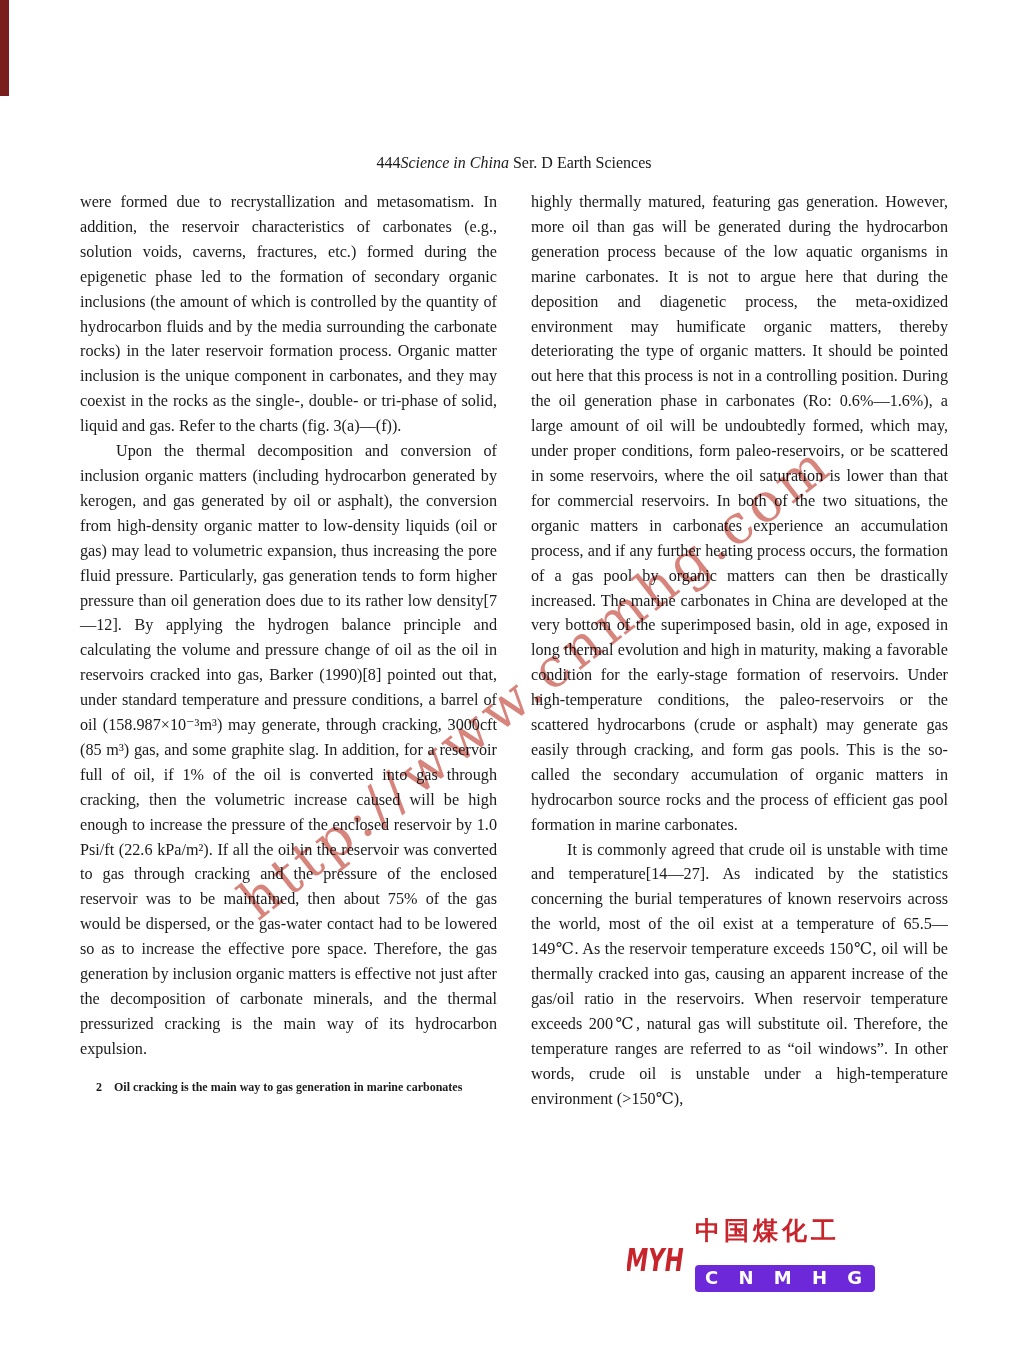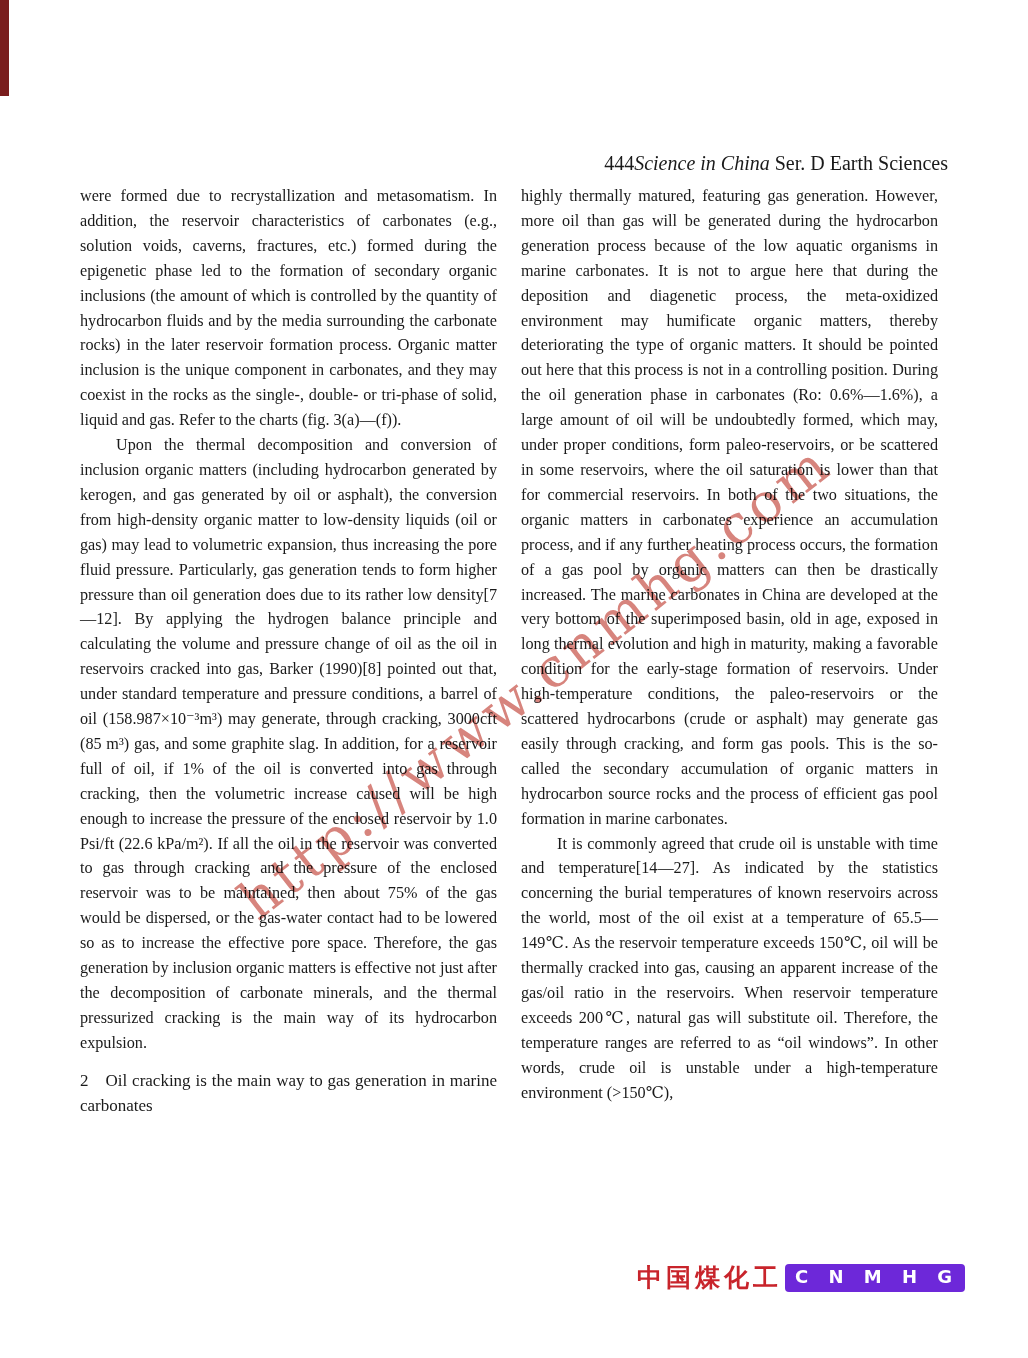--- a/index.html
+++ b/index.html
@@ -15,43 +15,43 @@
   .edge-artifact {
     position: absolute;
     left: 0; top: 0;
     width: 9px; height: 96px;
     background: #7a1d1d;
   }
   .header {
     position: absolute;
     top: 153px; left: 80px; right: 80px;
     display: flex;
-    justify-content: flex-end;
-    font-size: 20px;
+    justify-content: center;
+    font-size: 16px;
     line-height: 20px;
   }
   .columns {
     position: absolute;
-    top: 184px; left: 80px;
+    top: 190px; left: 80px;
     width: 868px;
     display: flex;
-    gap: 24px;
+    gap: 34px;
   }
   .col {
     width: 417px;
     font-size: 16.2px;
     line-height: 24.9px;
     text-align: justify;
   }
   .col p { margin: 0; }
   .col p.indent { text-indent: 36px; }
   .col h2 {
-    font-size: 17px;
-    font-weight: normal;
-    margin: 13px 0 9px 0;
+    font-size: 12px;
+    font-weight: bold;
+    margin: 13px 0 9px 16px;
     line-height: 24.9px;
   }
   .col h3 {
     font-size: 16.2px;
     font-weight: normal;
     margin: 9px 0 6px 0;
     line-height: 24.9px;
   }
   .watermark {
     position: absolute;
@@ -77,22 +77,22 @@
     height: 88px;
     background: #ffffff;
     display: flex;
     align-items: flex-end;
     gap: 10px;
     padding-left: 4px;
     box-sizing: border-box;
   }
   .logo-text {
     display: flex;
-    flex-direction: row;
-    gap: 3px;
+    flex-direction: column;
+    gap: 20px;
   }
   .logo-cn {
     color: #c8242b;
     font-size: 25px;
     font-weight: bold;
     letter-spacing: 4px;
     font-family: "DejaVu Sans", sans-serif;
     line-height: 28px;
     white-space: nowrap;
   }

